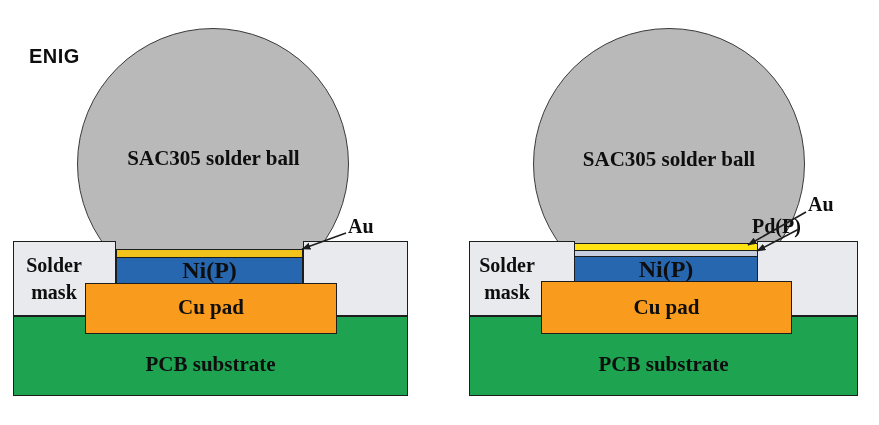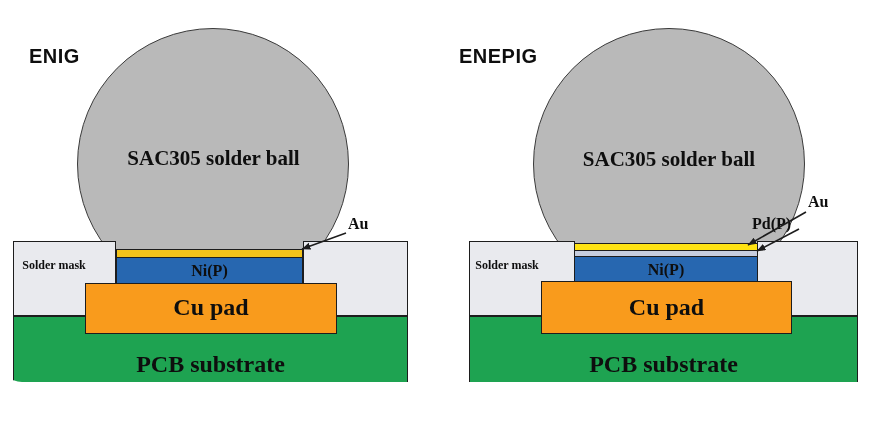--- a/index.html
+++ b/index.html
@@ -1,17 +1,17 @@
 <!DOCTYPE html>
 <html style="--c-background: #ffffff; --c-ball: #b9b9b9; --c-ball_border: #3a3a3a; --c-mask: #e9eaee; --c-nickel: #2767b0; --c-copper: #f99b1c; --c-substrate: #1ea351; --c-gold_enig: #f2c31b; --c-gold_enepig: #ffe312; --c-palladium: #c7cedf; --c-outline: #1d1d1d; --c-text: #0e0e0e;"><head>
 <meta charset="utf-8">
 <style>
   html,body{margin:0;padding:0;background:#fff;}
   .canvas{
-    position:relative;width:879px;height:382px;overflow:hidden;
+    position:relative;width:879px;height:425px;overflow:hidden;
     background:var(--c-background,#fff);
     font-family:"Liberation Serif","DejaVu Serif",serif;
     color:var(--c-text,#111);
     border-radius:22px;
   }
   .canvas *{box-sizing:border-box;}
   .abs{position:absolute;font-weight:bold;}
   .diagram-title{
     font-family:"Liberation Sans","DejaVu Sans",sans-serif;
     font-weight:bold;font-size:20px;letter-spacing:.5px;z-index:9;
@@ -51,24 +51,24 @@
   .strip-au-enepig{
     background:var(--c-gold_enepig,#ffe312);
     border:1.5px solid var(--c-outline,#1d1d1d);
     z-index:6;
   }
   .strip-pd{
     background:var(--c-palladium,#c7cedf);
     border:1.2px solid var(--c-outline,#1d1d1d);
     z-index:6;
   }
-  .layer-label{z-index:7;text-align:center;font-size:16px;line-height:25px;}
-  .layer-label.big{font-size:24px;}
-  .mask-label{z-index:7;text-align:center;font-size:12px;line-height:27px;}
-  .callout-label{z-index:8;font-size:16px;white-space:nowrap;}
+  .layer-label{z-index:7;text-align:center;font-size:24px;line-height:25px;}
+  .layer-label.big{font-size:21px;}
+  .mask-label{z-index:7;text-align:center;font-size:20px;line-height:27px;}
+  .callout-label{z-index:8;font-size:20px;white-space:nowrap;}
   .arrows{position:absolute;left:0;top:0;z-index:8;pointer-events:none;}
   .arrow{stroke:var(--c-outline,#1d1d1d);stroke-width:1.6;fill:none;}
   .arrow-head{fill:var(--c-outline,#1d1d1d);}
 </style>
 </head>
 <body>
 
 <div class="canvas">
 
   <div class="abs diagram-title" style="left:29px;top:45px;">ENIG</div>
@@ -85,21 +85,20 @@
 
   <div class="abs cu" style="left:85px;top:283px;width:252px;height:51px;"></div>
   <div class="abs layer-label big" style="left:85px;top:295px;width:252px;">Cu pad</div>
 
   <div class="abs ni" style="left:116px;top:257px;width:187px;height:27px;"></div>
   <div class="abs layer-label" style="left:116px;top:258px;width:187px;">Ni(P)</div>
 
   <div class="abs strip-au-enig" style="left:116px;top:249px;width:187px;height:9px;"></div>
   <div class="abs callout-label" style="left:348px;top:215px;">Au</div>
 
-  <div class="abs diagram-title" style="left:459px;top:45px;">ENEPIG</div>
 
   <div class="abs ball" style="left:533px;top:28px;width:272px;height:272px;"></div>
   <div class="abs ball-label" style="left:561px;top:147px;width:216px;">SAC305 solder ball</div>
 
   <div class="abs mask" style="left:469px;top:241px;width:106px;height:75px;"></div>
   <div class="abs mask" style="left:757px;top:241px;width:101px;height:75px;"></div>
   <div class="abs mask-label" style="left:461px;top:252px;width:92px;">Solder mask</div>
 
   <div class="abs pcb" style="left:469px;top:316px;width:389px;height:80px;"></div>
   <div class="abs layer-label big" style="left:469px;top:352px;width:389px;">PCB substrate</div>

